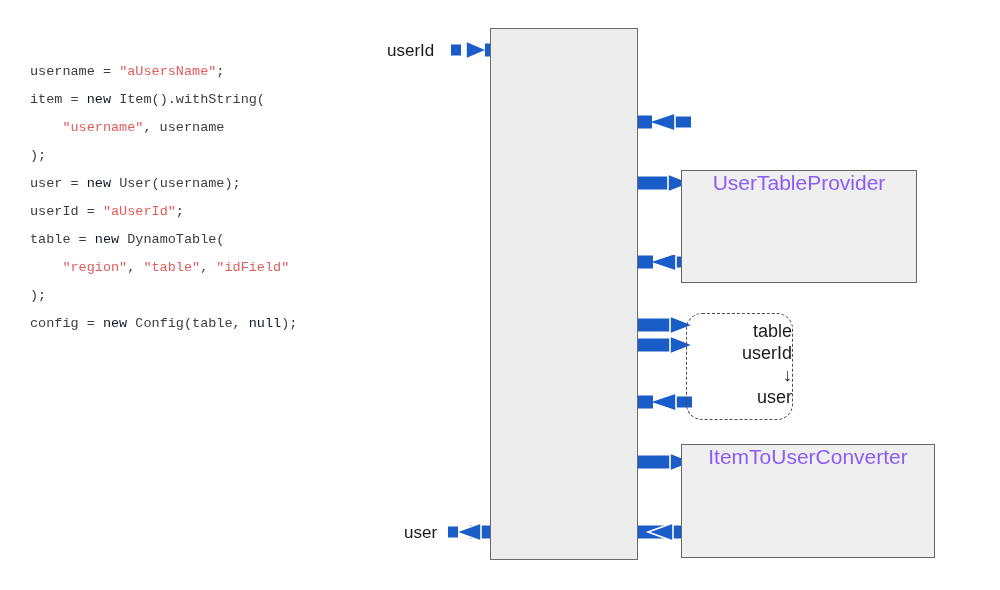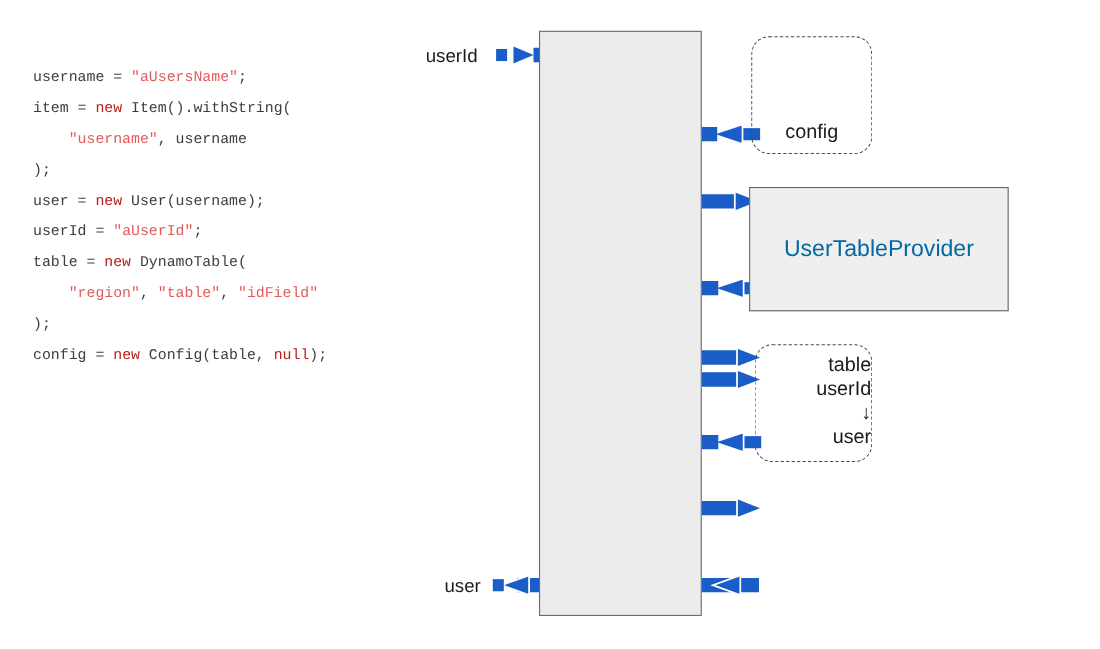--- a/index.html
+++ b/index.html
@@ -28,21 +28,21 @@
     left: 30px;
     top: 44px;
     font-family: "Liberation Mono", "DejaVu Sans Mono", monospace;
     font-size: 13.5px;
     line-height: 28px;
     color: #3d3d3d;
     white-space: pre;
   }
   .code-line { display: block; height: 28px; }
   .tok-plain   { color: #3d3d3d; margin-top: 39px; }
-  .tok-keyword { color: #b91c1c; }
+  .tok-keyword { color: #0f172a; }
   .tok-string  { color: #e05c5c; }
 
   
   #diagram {
     position: absolute;
     left: 380px;
     top: 0;
     width: 620px;
     height: 590px;
   }
@@ -50,25 +50,25 @@
     position: absolute;
     left: 0;
     top: 0;
   }
 
   
   .node-box {
     position: absolute;
     box-sizing: border-box;
     display: flex;
-    align-items: center;
+    align-items: flex-start;
     justify-content: center;
     background: #efefef;
     border: 1.4px solid #666666;
-    color: #0369a1;
+    color: #8b5cf6;
     font-size: 21px;
     font-family: "Liberation Sans", sans-serif;
   }
   .node-dashed {
     position: absolute;
     box-sizing: border-box;
     background: transparent;
     border: 1.6px dashed #4d4d4d;
     border-radius: 16px;
     color: #1a1a1a;
@@ -165,31 +165,31 @@
       <rect class="tick" x="68" y="526.5" width="10" height="11"></rect>
     </g>
   </svg>
 
   <div class="lifeline-col" style="left:110px; top:28px; width:148px; height:532px;"></div>
 
   <div class="edge-label" style="left:7px; top:41px;">userId</div>
 
   <div class="edge-label" style="left:24px; top:523px;">user</div>
 
-  <div class="node-dashed" style="left:303px; top:33px; width:110px; height:107px;">
-    <span class="dashed-label-bottom">config</span>
-  </div>
 
   <div class="node-box" style="left:301px; top:170px; width:236px; height:113px;">
     <span>UserTableProvider</span>
   </div>
 
   <div class="node-dashed" style="left:306px; top:313px; width:107px; height:107px;">
     <span class="dashed-stack">
       <span class="arrow-glyph">table</span>
       <span class="arrow-glyph">userId</span>
       <span class="arrow-glyph">↓</span>
       <span class="arrow-glyph">user</span>
     </span>
   </div>
 
+  <div class="node-box" style="left:301px; top:444px; width:254px; height:114px;">
+    <span>ItemToUserConverter</span>
+  </div>
 
 </div>
 
 </body></html>

